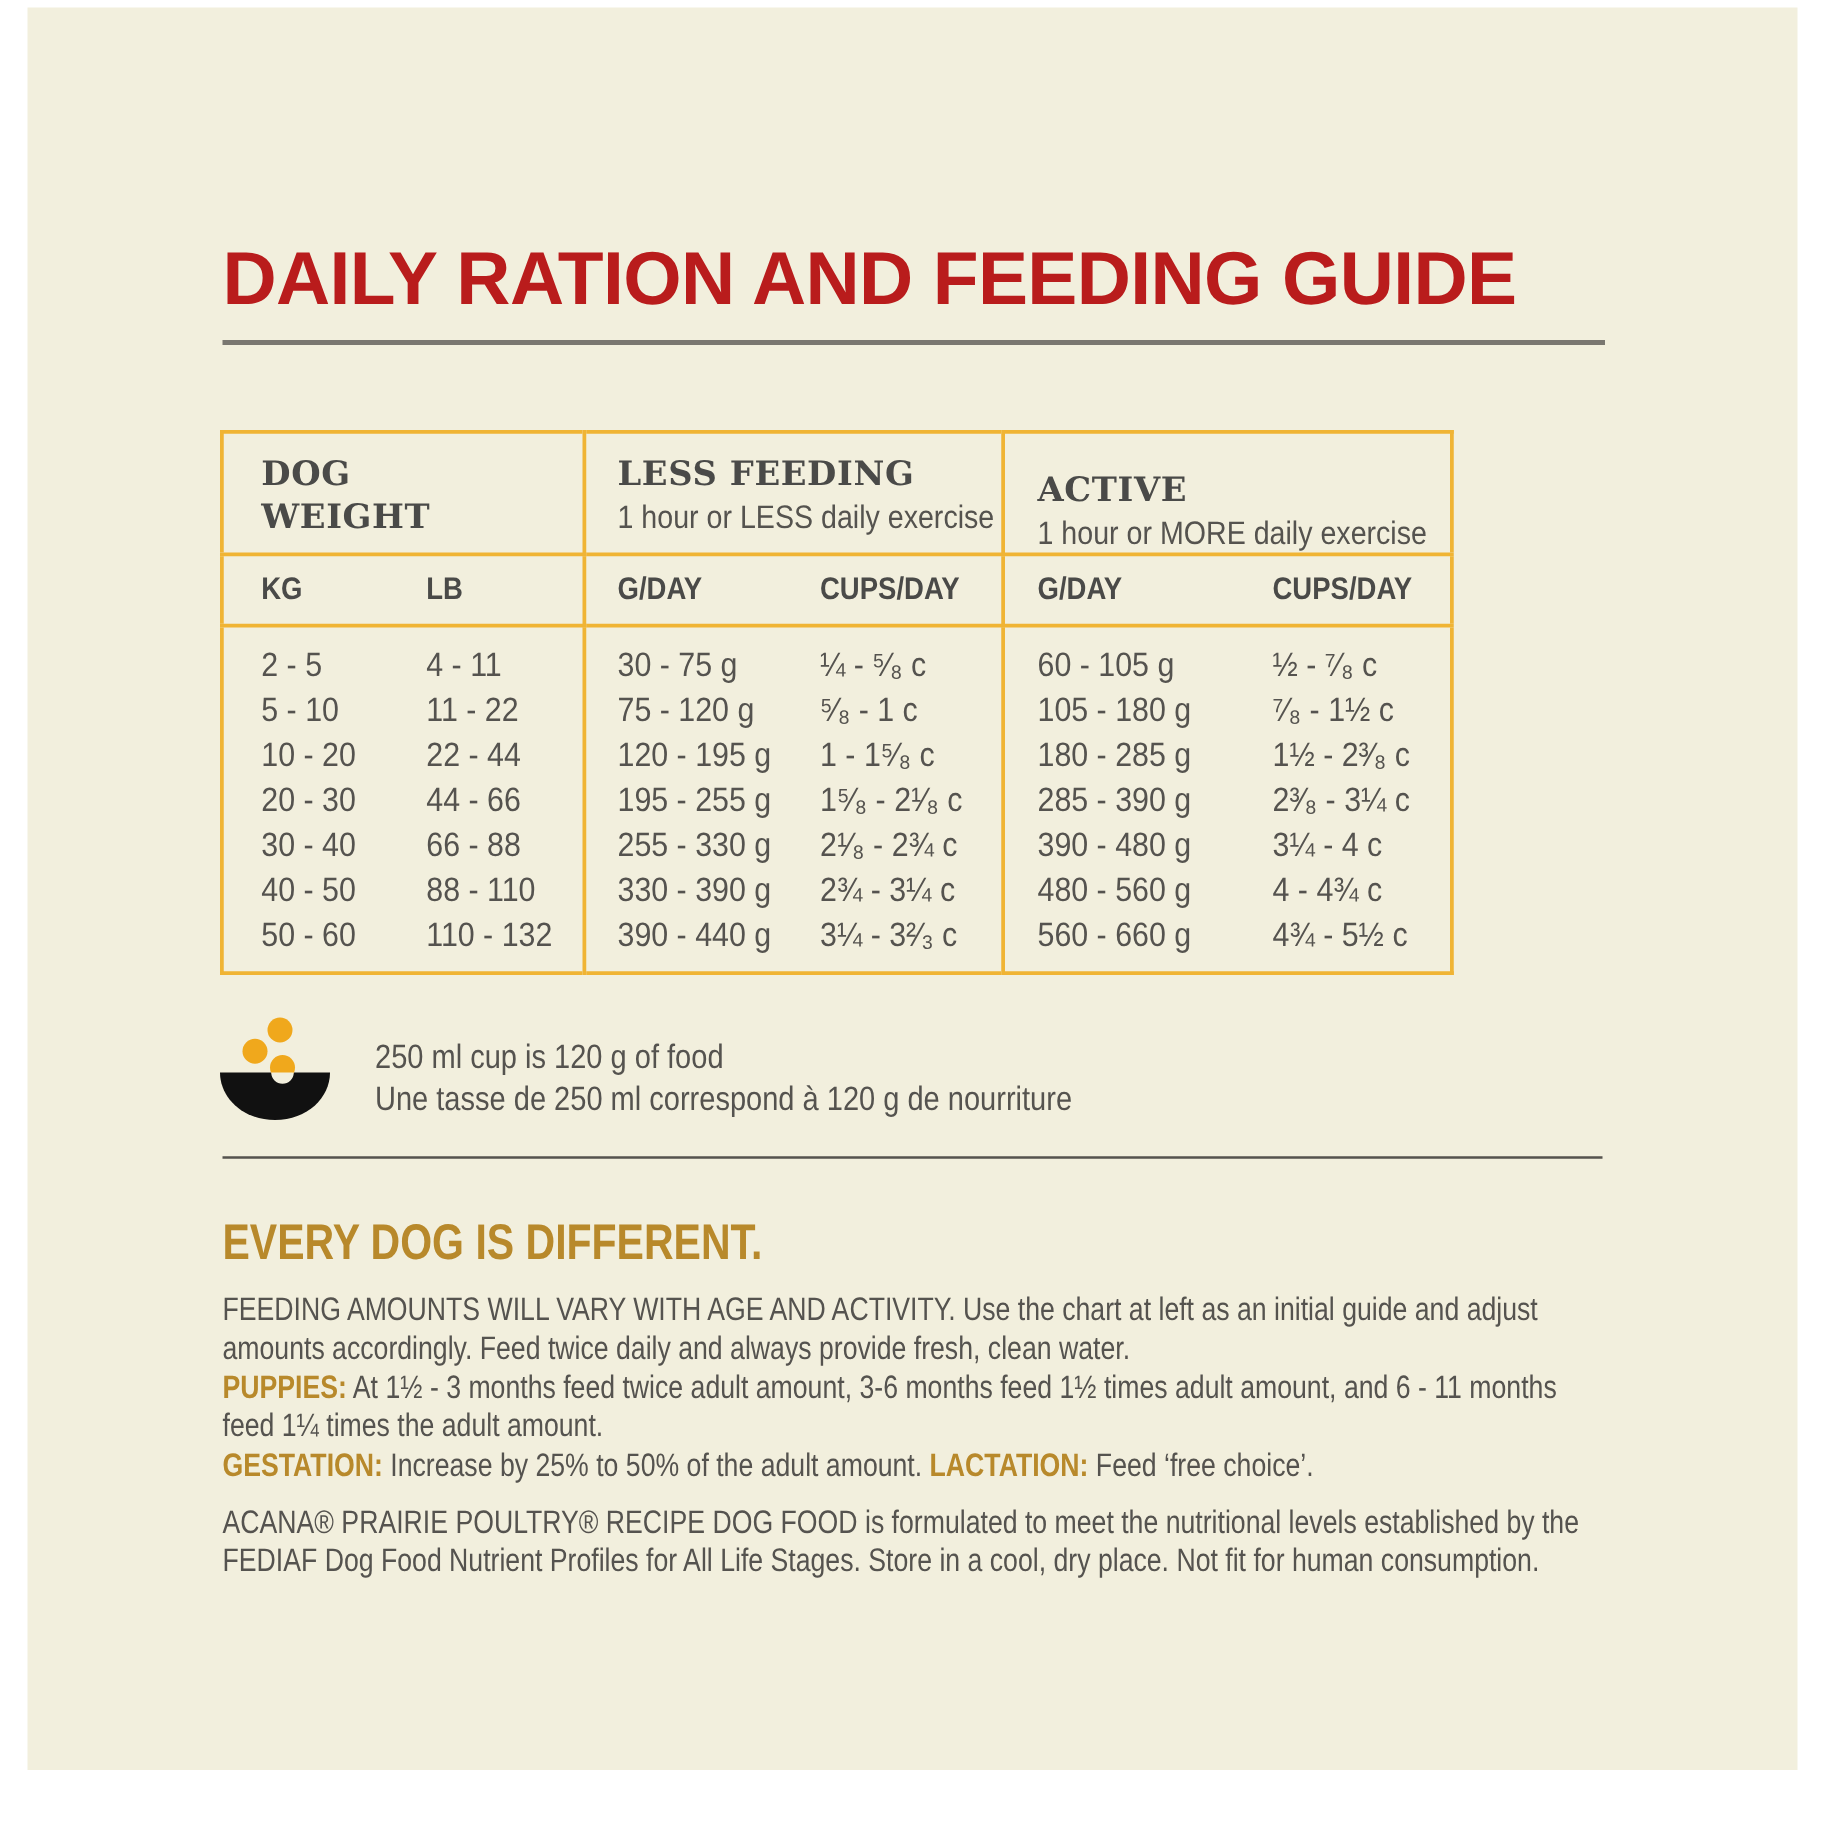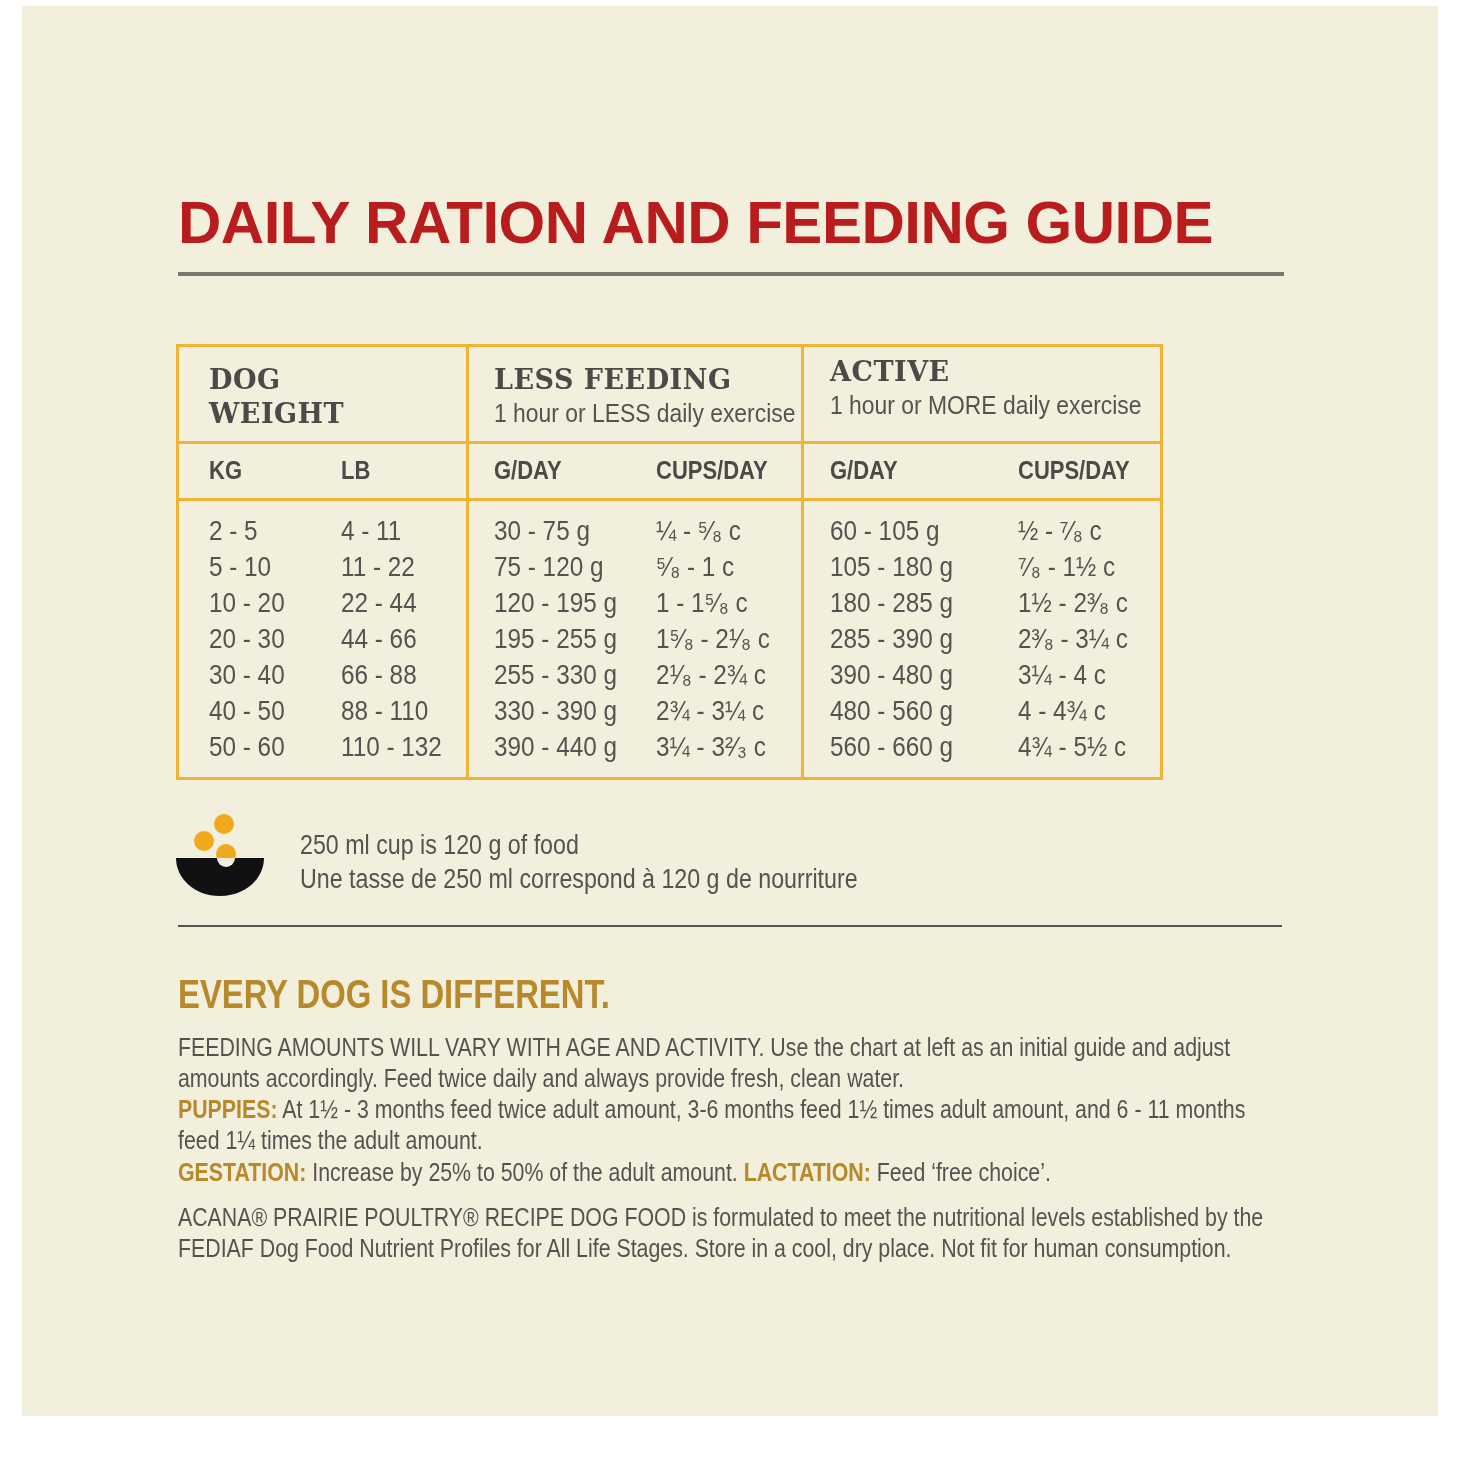--- a/index.html
+++ b/index.html
@@ -56,21 +56,21 @@
         <div class="hd-title">WEIGHT</div>
       </div>
     </td>
     <td class="grp h1">
       <div style="padding:16px 0 0 25px;">
         <div class="hd-title">LESS FEEDING</div>
         <div class="hd-sub">1 hour or LESS daily exercise</div>
       </div>
     </td>
     <td class="h1">
-      <div style="padding:8px 0 0 26px;">
+      <div style="padding:29px 0 0 26px;">
         <div class="hd-title">ACTIVE</div>
         <div class="hd-sub">1 hour or MORE daily exercise</div>
       </div>
     </td>
   </tr>
   <tr>
     <td class="grp h2">
       <div class="inner" style="padding:12px 0 0 30px;">
         <div style="width:132px"><span class="colh">KG</span></div>
         <div><span class="colh">LB</span></div>

